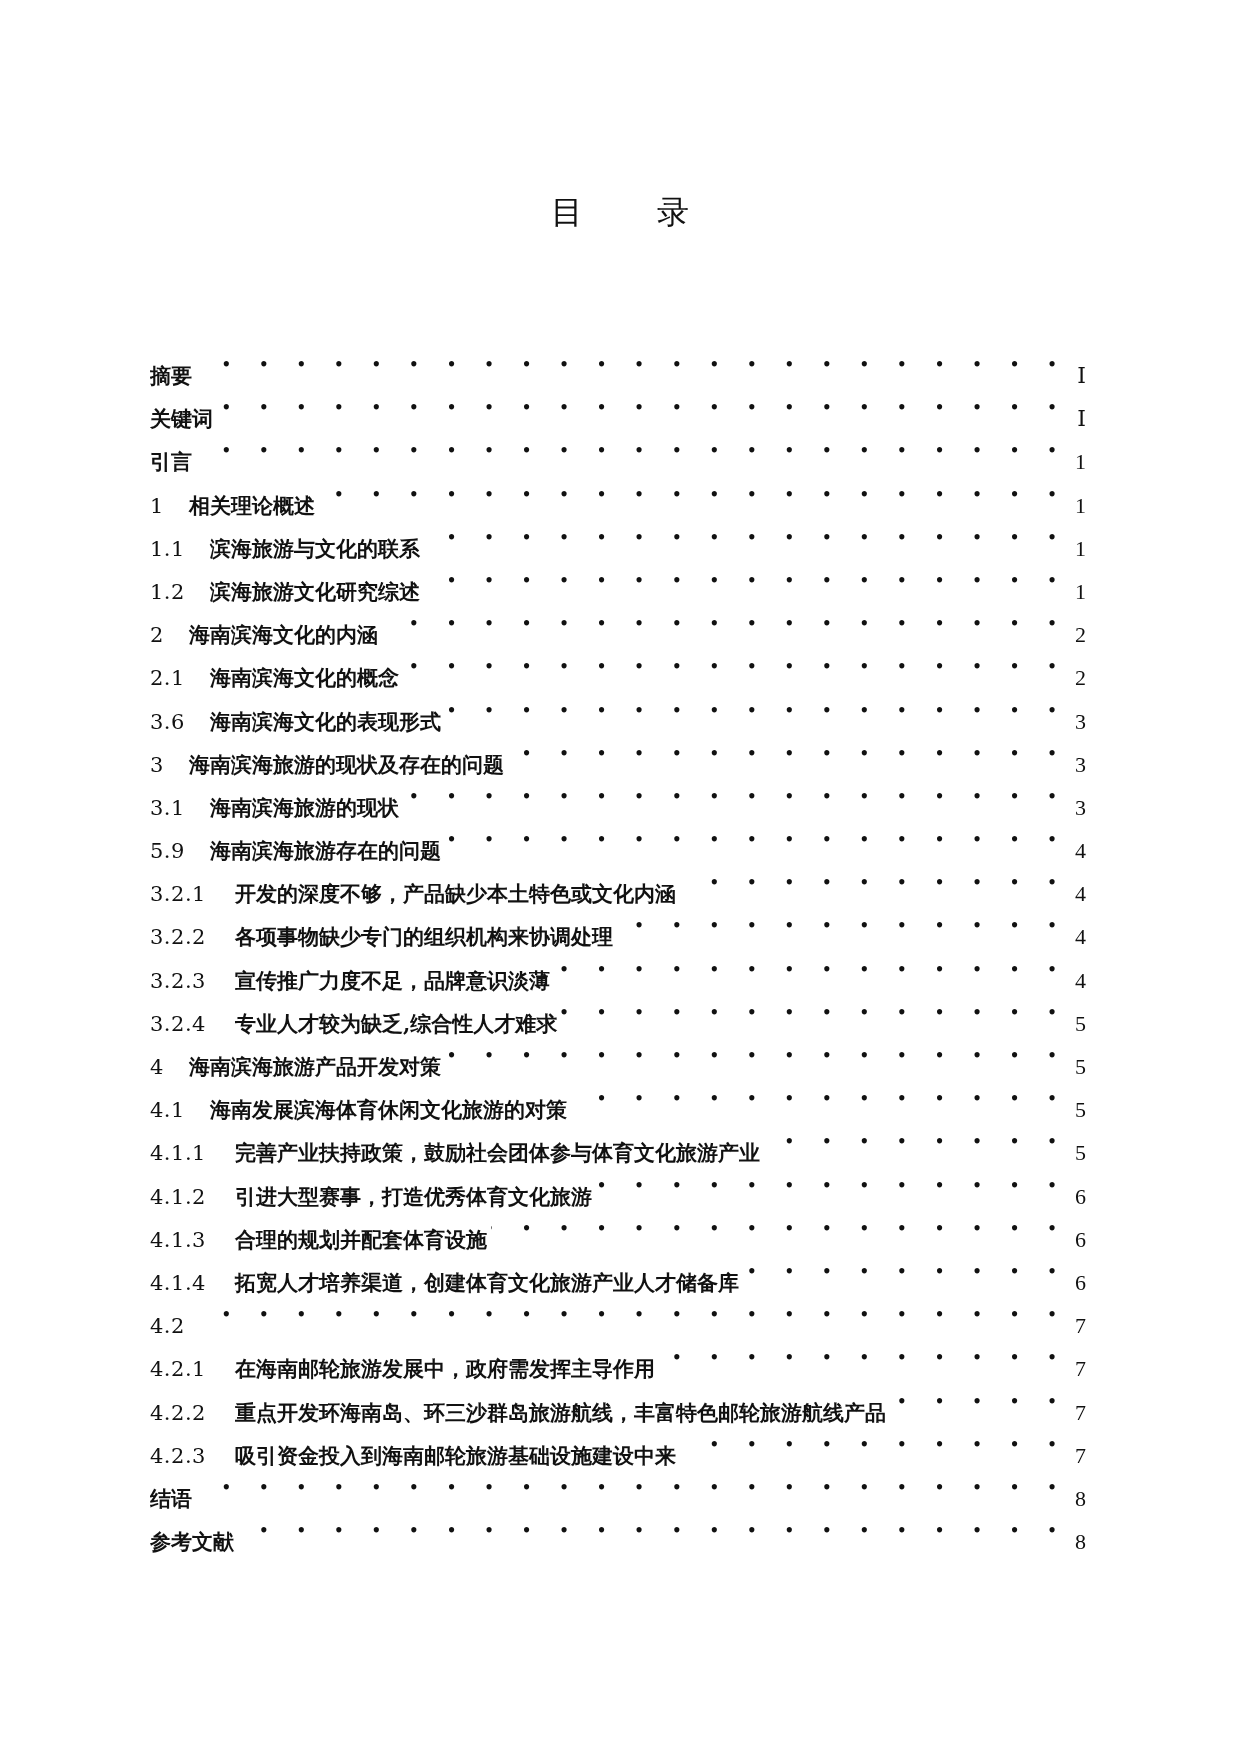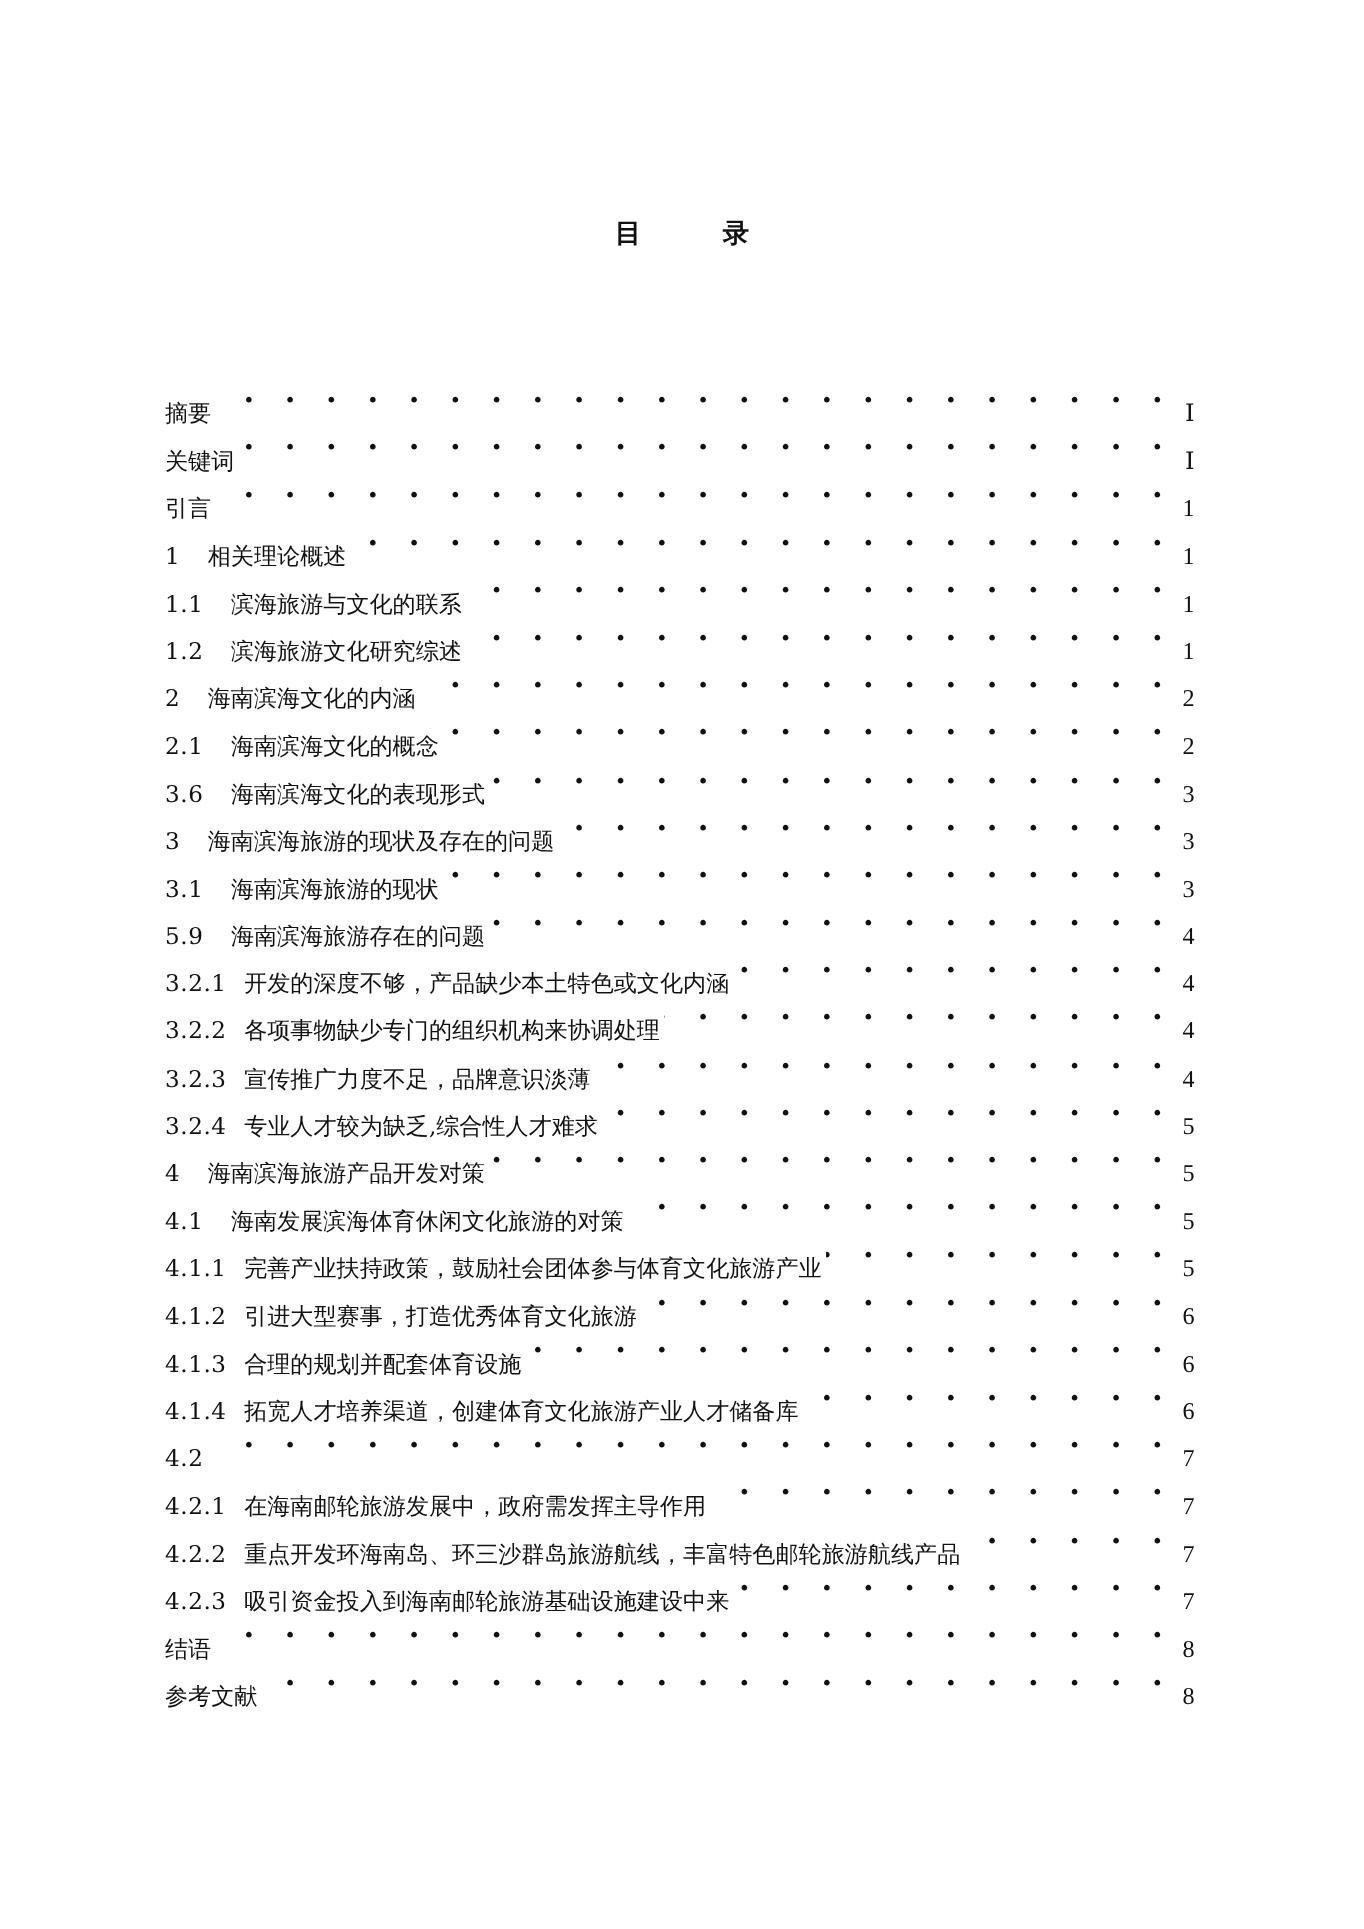--- a/index.html
+++ b/index.html
@@ -14,24 +14,23 @@
       overflow: hidden;
       font-family: "DejaVu Serif", "Liberation Serif", serif;
       color: #111111;
     }
     .page-title {
       position: absolute;
       top: 190px;
       left: 0;
       width: 1240px;
       text-align: center;
-      font-size: 24px;
+      font-size: 32px;
       line-height: 44px;
       letter-spacing: 0;
-      font-weight: bold;
     }
     .page-title .t1, .page-title .t2 {
       display: inline-block;
     }
     .page-title .gap {
       display: inline-block;
       width: 74px;
     }
     .toc {
       position: absolute;
@@ -47,23 +46,24 @@
       font-size: 21px;
       white-space: nowrap;
       overflow: hidden;
     }
     .toc-num {
       flex: 0 0 auto;
       font-family: "DejaVu Serif", "Liberation Serif", serif;
       letter-spacing: 0.5px;
     }
     .toc-num.pad { margin-right: 25px; }
-    .toc-num.pad-short { margin-right: 16px; }
+    .toc-num.pad-short { margin-right: 29px; }
     .toc-label {
       flex: 0 0 auto;
+      font-weight: bold;
     }
     .toc-leader {
       flex: 1 1 auto;
       overflow: hidden;
       position: relative;
       height: 36px;
       margin: 0 4px 0 4px;
     }
     .toc-leader::before {
       content: "• • • • • • • • • • • • • • • • • • • • • • • • • • • • • • • • • • • • • • • • • • • • • • • • • • • • • • • • • • • • • •";

